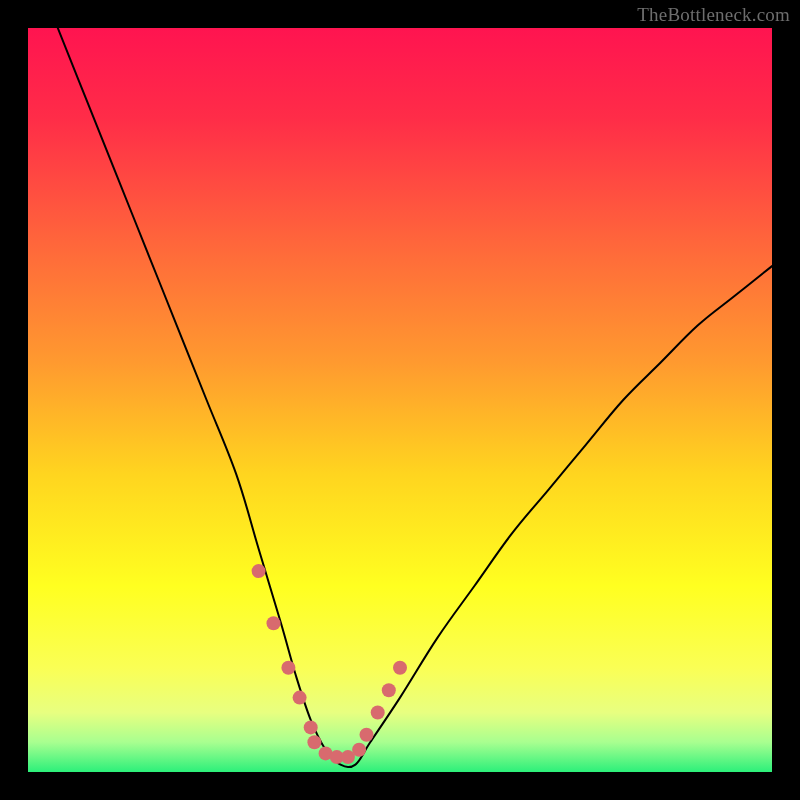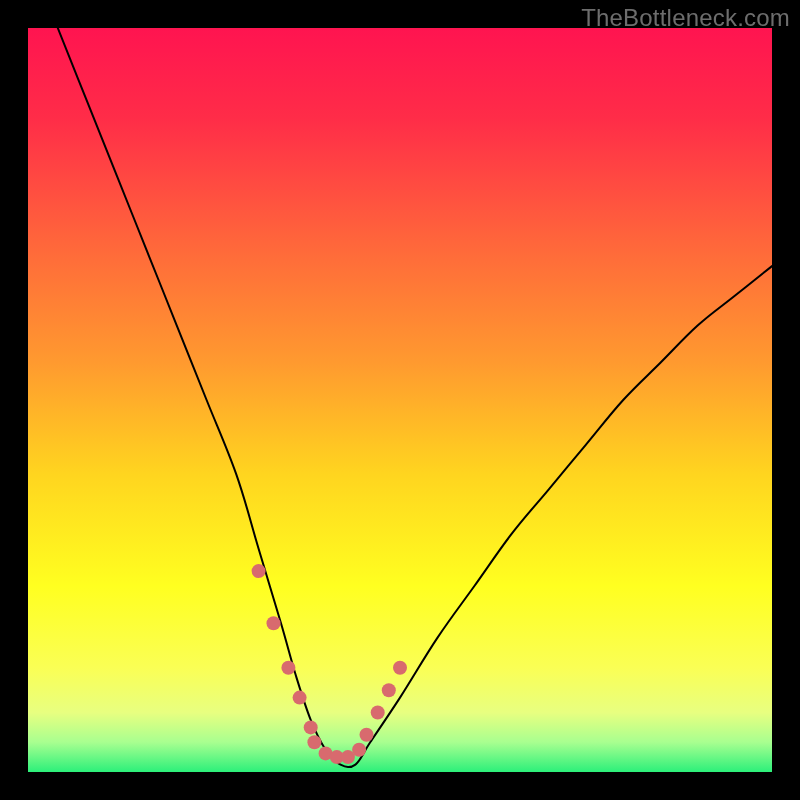--- a/index.html
+++ b/index.html
@@ -16,22 +16,22 @@
     left: 28px;
     top: 28px;
     width: 744px;
     height: 744px;
   }
   .watermark {
     position: absolute;
     top: 4px;
     right: 10px;
     color: #6d6d6d;
-    font-family: Liberation Sans, sans-serif;
-    font-size: 24px;
+    font-family: Liberation Serif, serif;
+    font-size: 19px;
     font-weight: 500;
     letter-spacing: 0.2px;
   }
   svg {
     display: block;
   }
 </style>
 </head>
 <body>
 

